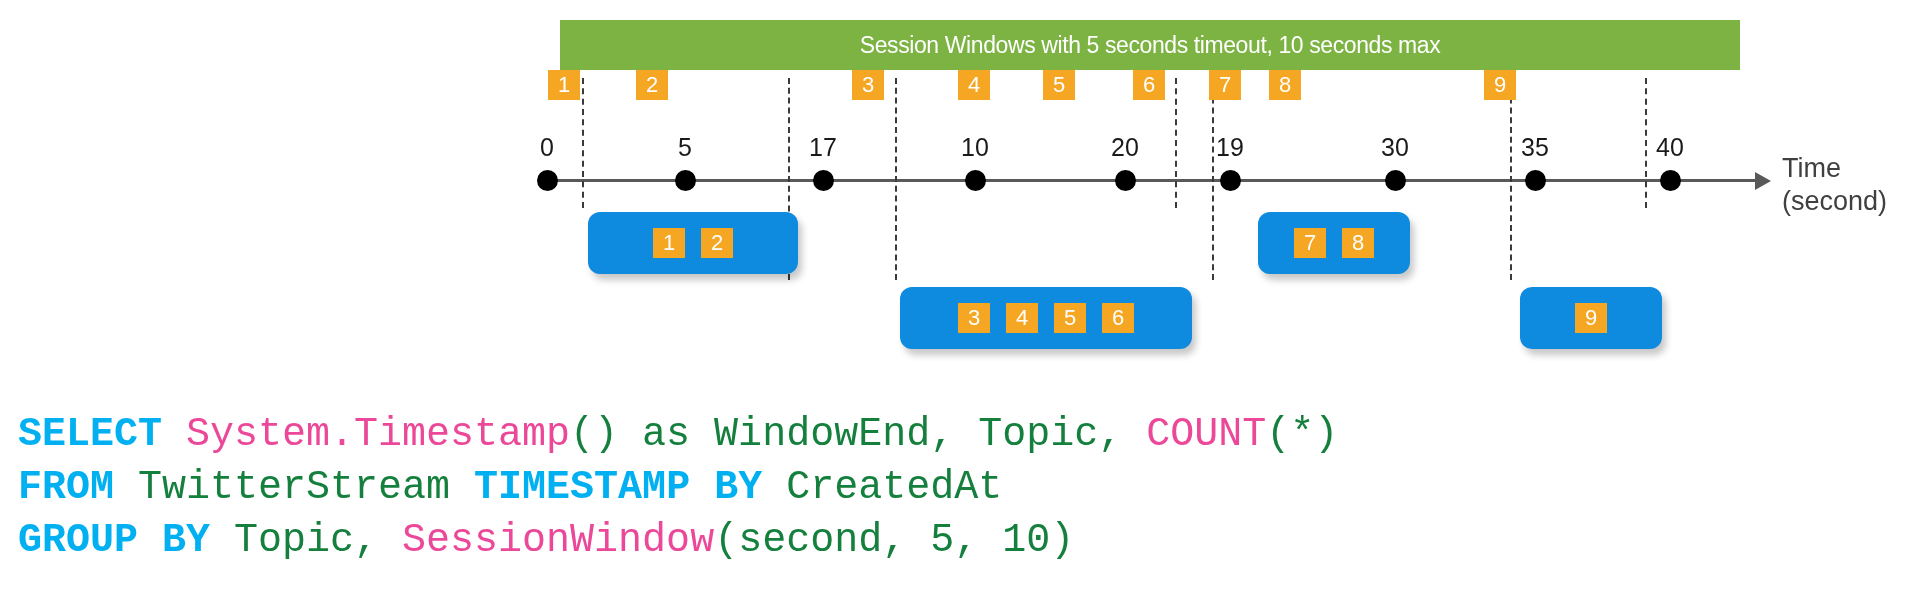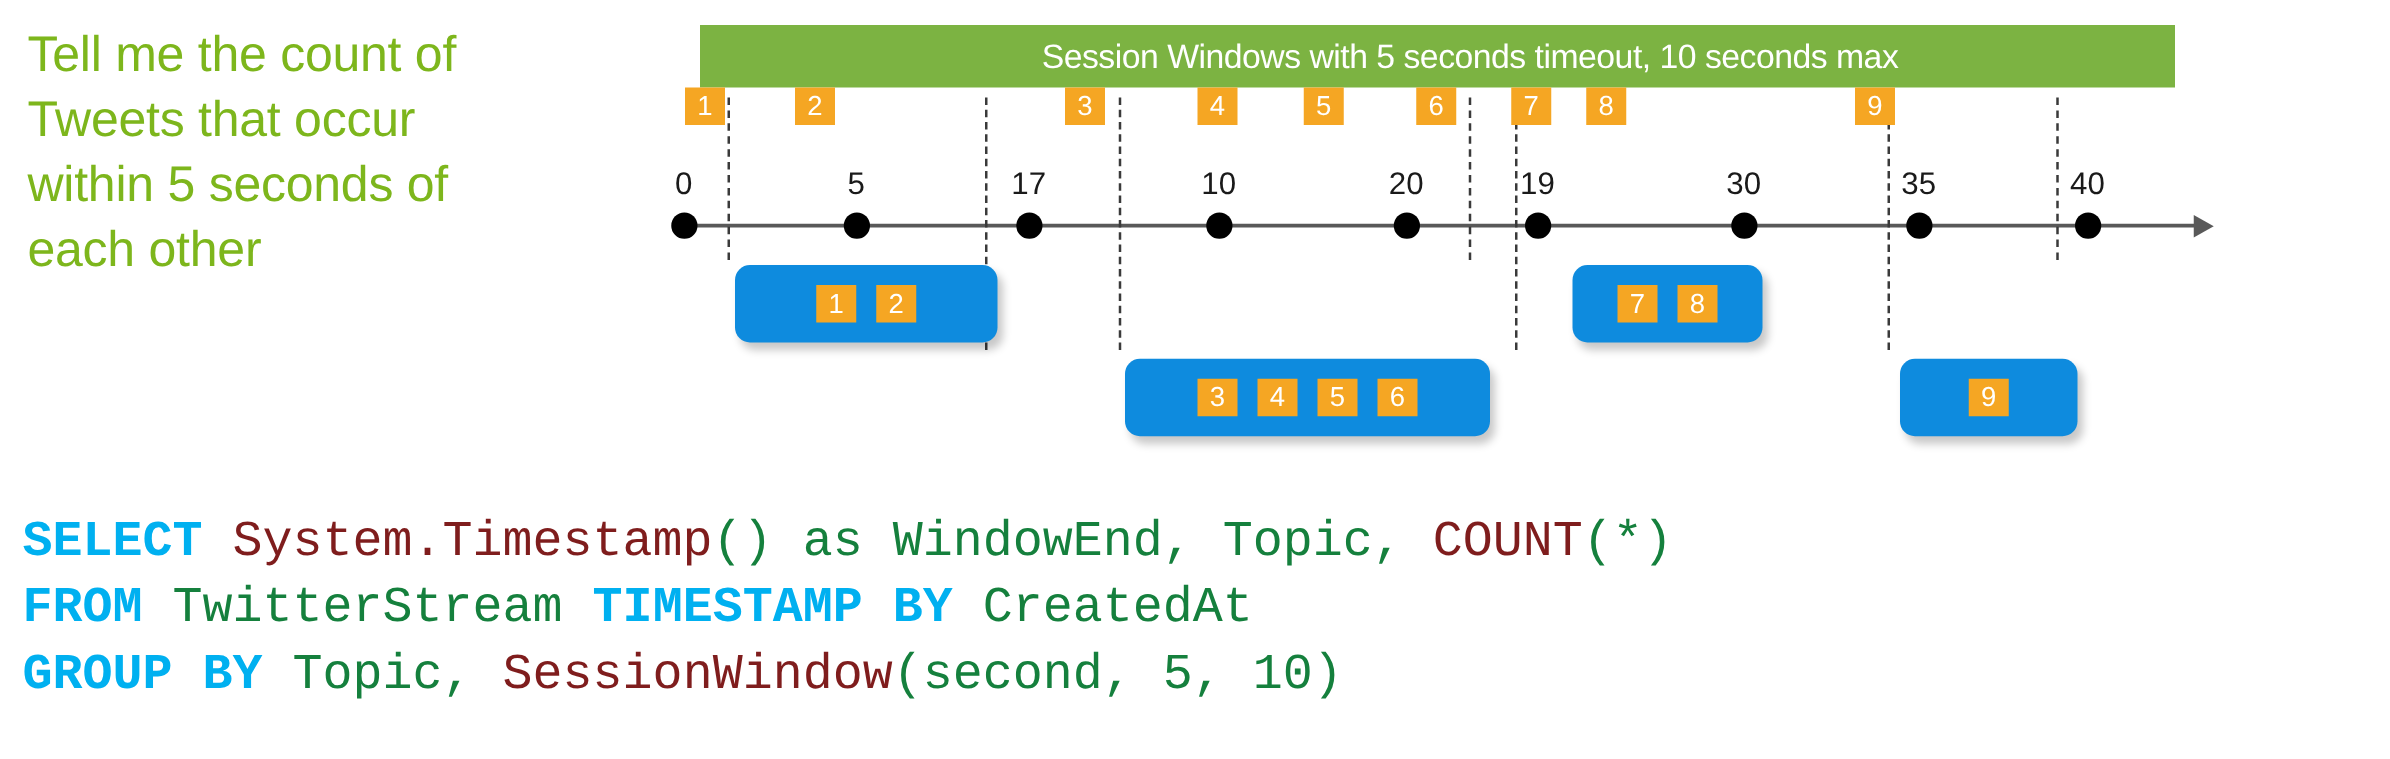--- a/index.html
+++ b/index.html
@@ -22,23 +22,22 @@
   }
 
   
   #banner{
     position:absolute;left:560px;top:20px;width:1180px;height:50px;
     background:#7CB342;
   }
   #banner-label{
     position:absolute;left:0;top:0;width:100%;height:50px;
     display:flex;align-items:center;justify-content:center;
-    color:#ffffff;font-size:27px;letter-spacing:-0.4px;
+    color:#ffffff;font-size:23px;letter-spacing:-0.4px;
     font-family:"Liberation Sans",sans-serif;
-    padding-left:26px;
   }
 
   
   #timeline{position:absolute;left:0;top:0;width:1912px;height:400px;}
   .axis-line{
     position:absolute;left:545px;top:179px;width:1215px;height:3px;
     background:#595959;
   }
   .axis-arrow{
     position:absolute;left:1755px;top:172px;
@@ -98,37 +97,40 @@
 
   
   #sql{
     position:absolute;left:18px;top:408px;
     font-family:"Liberation Mono","DejaVu Sans Mono",monospace;
     font-size:40px;line-height:53px;
     color:#000000;
     white-space:pre;
   }
   .kw{color:#00B0F0;font-weight:bold;}
-  .fn{color:#7f1d1d;}
+  .fn{color:#ec4899;}
   .id{color:#15803d;}
 </style>
 </head>
 <body>
 
 <div class="stage">
 
-  <div id="prompt">Tell me the count of Tweets that occur within 5 seconds of each other</div>
 
   <div id="banner">
     <div id="banner-label">Session Windows with 5 seconds timeout, 10 seconds max</div>
   </div>
 
   <div id="timeline">
     <div class="axis-line"></div>
     <div class="axis-arrow"></div>
+    <div class="axis-caption">
+      <div>Time</div>
+      <div>(second)</div>
+    </div>
     <div id="boundaries">
         <div class="vline" style="left: 582px; height: 130px;"></div>
         <div class="vline" style="left: 788px; height: 202px;"></div>
         <div class="vline" style="left: 895px; height: 202px;"></div>
         <div class="vline" style="left: 1175px; height: 130px;"></div>
         <div class="vline" style="left: 1212px; height: 202px;"></div>
         <div class="vline" style="left: 1510px; height: 202px;"></div>
         <div class="vline" style="left: 1645px; height: 130px;"></div>
       </div>
     <div id="ticks">

